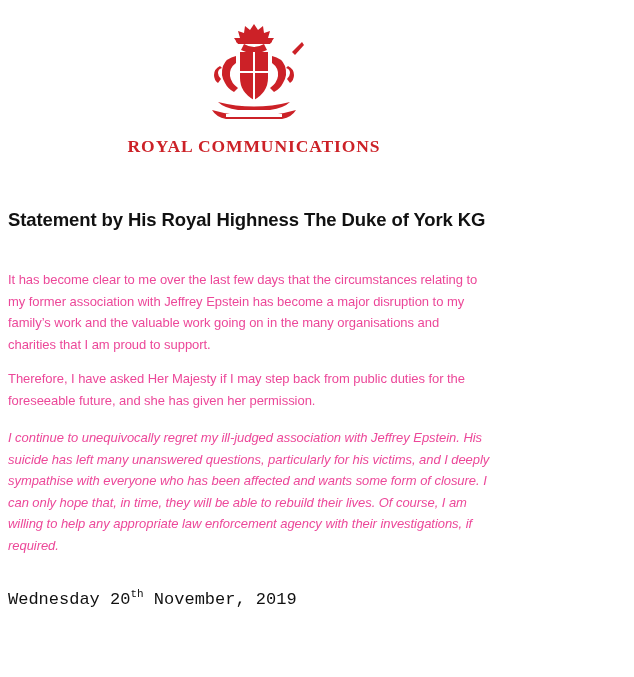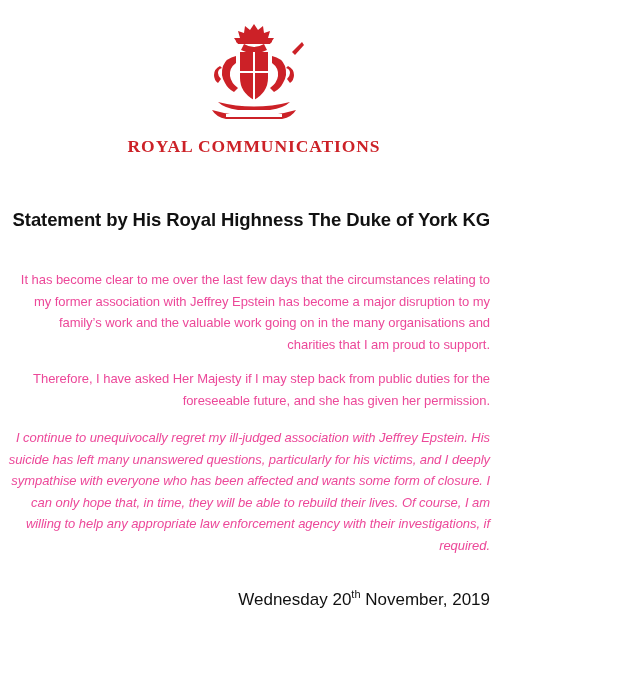--- a/index.html
+++ b/index.html
@@ -33,21 +33,20 @@
   .org-name {
     margin-top: 10px;
     font-family: "Liberation Serif", serif;
     font-weight: bold;
     font-size: 17.5px;
     letter-spacing: 0.9px;
     color: #cc2127;
   }
   .body-area {
     padding: 0 18px 0 8px;
-    text-align: right;
   }
   .statement-title {
     margin-top: 52px;
     font-size: 18.5px;
     font-weight: bold;
     color: #111111;
     letter-spacing: -0.1px;
   }
   .para {
     margin-top: 23px;
@@ -63,20 +62,21 @@
     margin-top: 4px;
   }
   .para.third {
     margin-top: 16px;
     font-style: italic;
   }
   .date-line {
     margin-top: 32px;
     font-size: 17px;
     color: #111111;
+    font-family: Liberation Mono, monospace;
   }
   .date-line sup {
     font-size: 11px;
     vertical-align: super;
   }
 </style>
 </head>
 <body>
 
 <div class="page">

